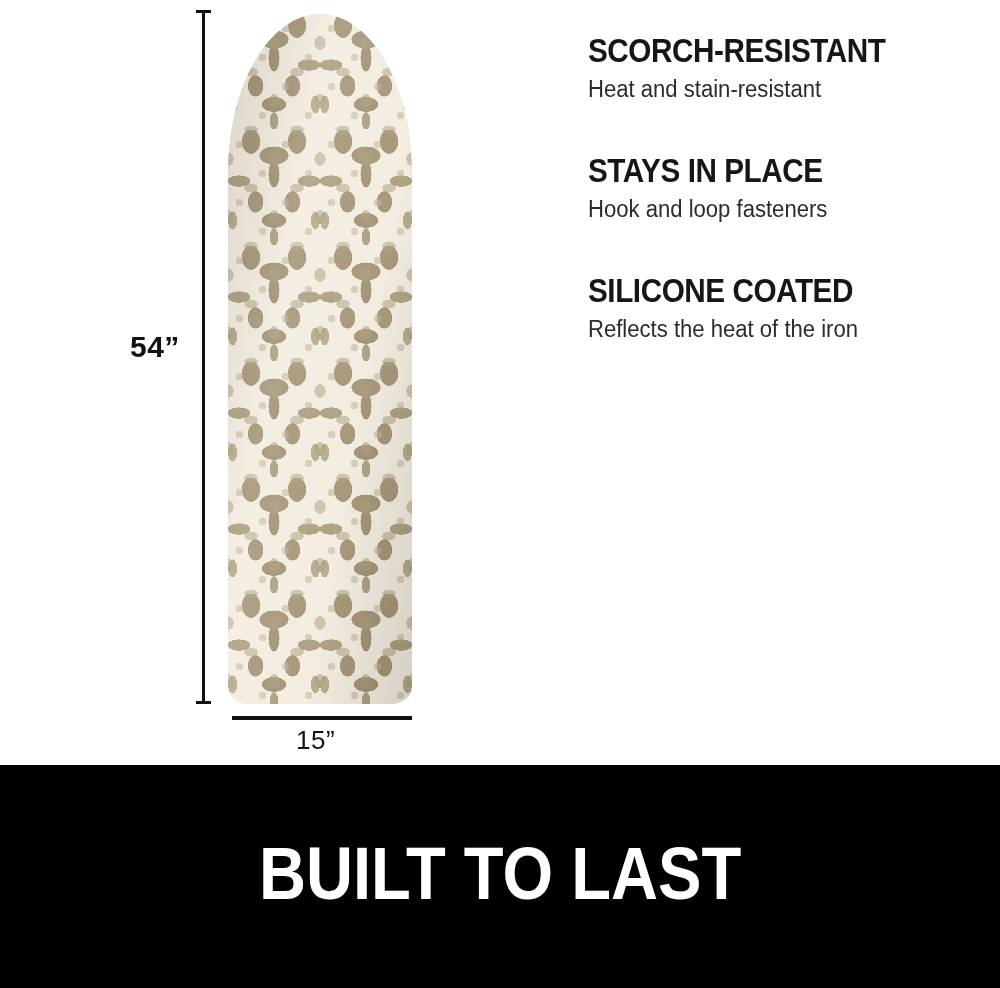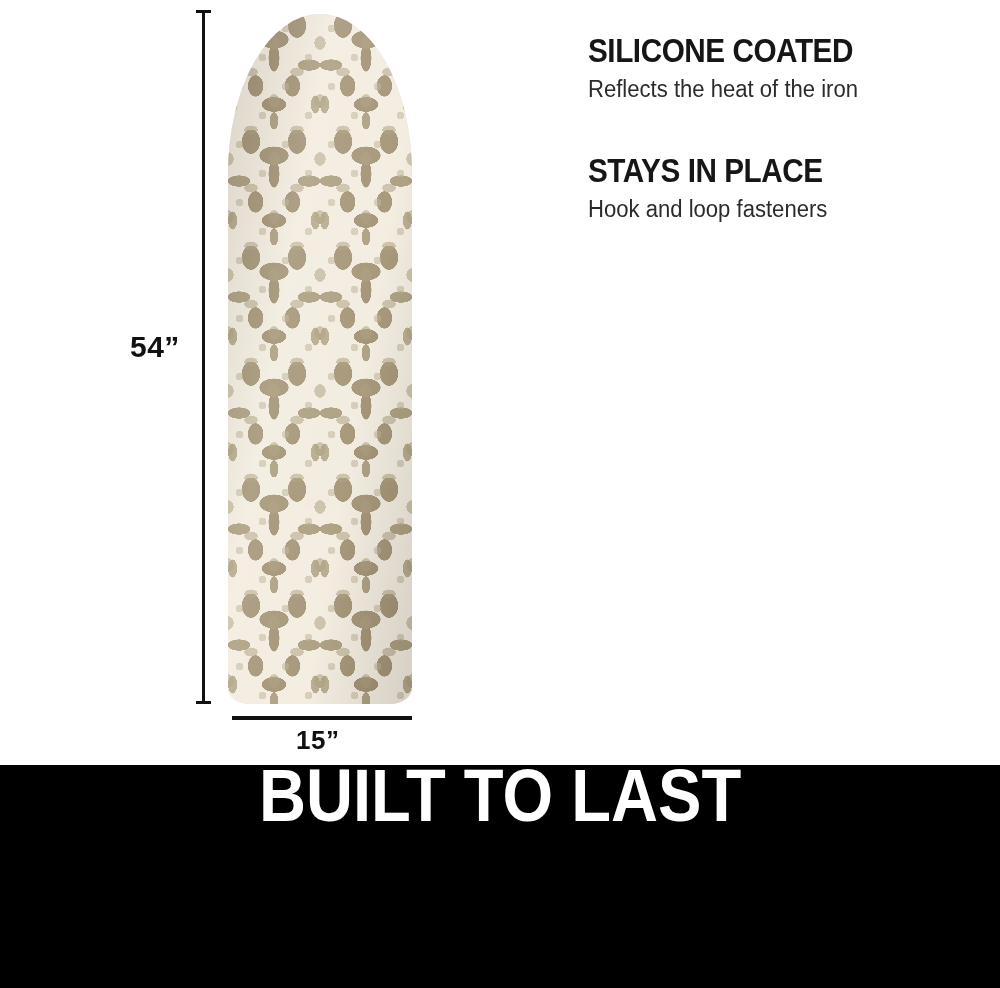--- a/index.html
+++ b/index.html
@@ -64,21 +64,21 @@
     top: 716px;
     width: 180px;
     height: 4px;
     background: #111111;
   }
   .width-label {
     position: absolute;
     left: 296px;
     top: 725px;
     font-size: 26px;
-    font-weight: bold;
+    font-weight: normal;
     color: #111111;
     letter-spacing: 0.5px;
   }
 
   
   .board {
     position: absolute;
     left: 228px;
     top: 14px;
     width: 184px;
@@ -163,21 +163,21 @@
 
   
   .banner {
     position: absolute;
     left: 0;
     top: 765px;
     width: 1000px;
     height: 223px;
     background: #000000;
     display: flex;
-    align-items: flex-start;
+    align-items: center;
     justify-content: center;
   }
   .banner-text {
     color: #ffffff;
     font-weight: bold;
     font-size: 74px;
     letter-spacing: 0px;
     transform: scaleX(0.88);
     line-height: 1;
     margin-top: -6px;
@@ -200,31 +200,35 @@
       <div class="pattern2"></div>
       <div class="shade"></div>
     </div>
 
     <div class="h-line"></div>
     <div class="width-label">15”</div>
   </div>
 
   <div class="features">
 
-
+    <div class="feature">
+      <div class="feature-title">SCORCH-RESISTANT</div>
+      <div class="feature-sub">Heat and stain-resistant</div>
+    </div>
+
+
+    <div class="feature">
+      <div class="feature-title">STAYS IN PLACE</div>
+      <div class="feature-sub">Hook and loop fasteners</div>
+    </div>
 
     <div class="feature">
       <div class="feature-title">SILICONE COATED</div>
       <div class="feature-sub">Reflects the heat of the iron</div>
     </div>
 
-    <div class="feature">
-      <div class="feature-title">STAYS IN PLACE</div>
-      <div class="feature-sub">Hook and loop fasteners</div>
-    </div>
-
   </div>
 
   <div class="banner">
     <div class="banner-text">BUILT TO LAST</div>
   </div>
 
 </div>
 
 </body></html>

